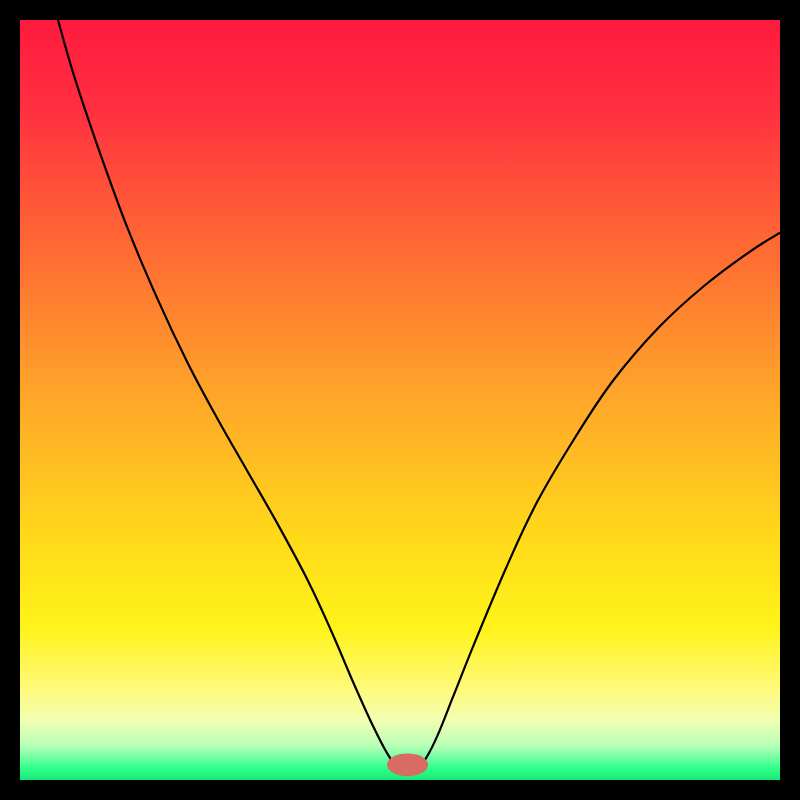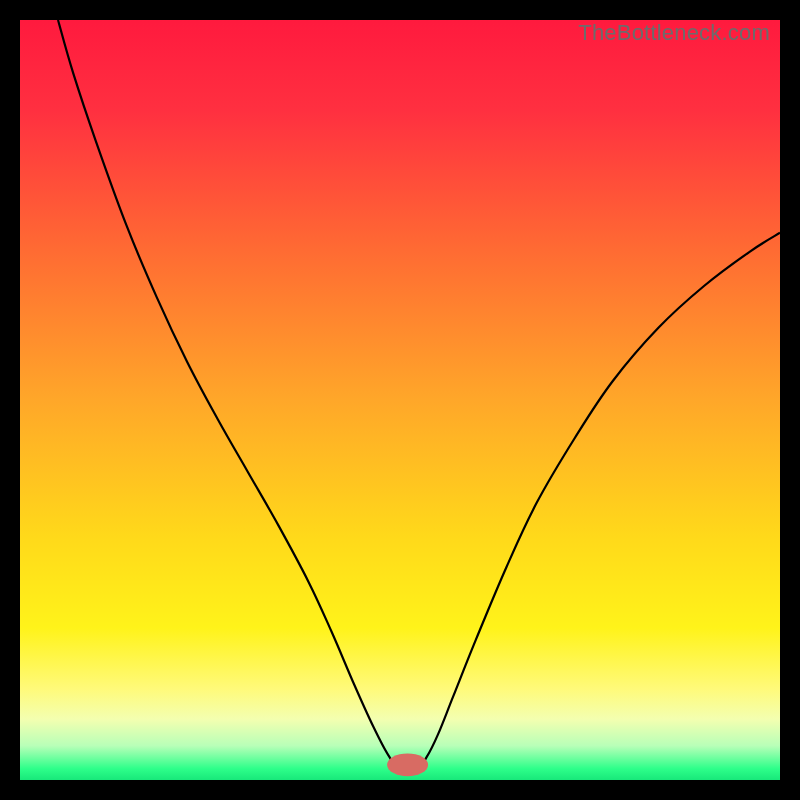--- a/index.html
+++ b/index.html
@@ -55,14 +55,13 @@
           <stop offset="92%" stop-color="#f3ffb0"></stop>
           <stop offset="95.5%" stop-color="#b8ffb8"></stop>
           <stop offset="98.5%" stop-color="#2eff8a"></stop>
           <stop offset="100%" stop-color="#18e87a"></stop>
         </linearGradient>
     </defs>
     <rect id="bg-rect" x="0" y="0" width="760" height="760" fill="url(#bg-grad)"></rect>
     <path id="curve" fill="none" stroke="#000000" stroke-width="2.2" d="M 38.00 0.00 C 40.74 9.58, 46.36 31.31, 53.20 53.20 C 60.04 75.09, 66.42 94.24, 76.00 121.60 C 85.58 148.96, 95.46 177.16, 106.40 205.20 C 117.34 233.24, 125.86 252.78, 136.80 277.40 C 147.74 302.02, 156.26 320.11, 167.20 342.00 C 178.14 363.89, 186.66 379.16, 197.60 399.00 C 208.54 418.84, 217.06 433.05, 228.00 452.20 C 238.94 471.35, 247.46 485.56, 258.40 505.40 C 269.34 525.24, 279.22 543.25, 288.80 562.40 C 298.38 581.55, 303.39 593.33, 311.60 611.80 C 319.81 630.27, 326.88 647.90, 334.40 665.00 C 341.92 682.10, 347.24 694.08, 353.40 706.80 C 359.56 719.52, 364.22 728.84, 368.60 735.68 C 372.98 742.52, 372.25 743.16, 377.72 744.80 C 383.19 746.44, 393.80 746.17, 399.00 744.80 C 404.20 743.43, 403.18 742.67, 406.60 737.20 C 410.02 731.73, 413.21 725.34, 418.00 714.40 C 422.79 703.46, 426.36 693.50, 433.20 676.40 C 440.04 659.30, 446.42 642.66, 456.00 619.40 C 465.58 596.14, 475.46 571.82, 486.40 547.20 C 497.34 522.58, 504.49 505.86, 516.80 482.60 C 529.11 459.34, 541.12 439.89, 554.80 418.00 C 568.48 396.11, 577.75 380.84, 592.80 361.00 C 607.85 341.16, 621.98 324.90, 638.40 307.80 C 654.82 290.70, 667.58 279.68, 684.00 266.00 C 700.42 252.32, 715.92 241.38, 729.60 231.80 C 743.28 222.22, 754.53 216.22, 760.00 212.80"></path>
     <ellipse id="marker" fill="#d86b63" cx="387.6" cy="744.8" rx="20.520000000000003" ry="11.4"></ellipse>
   </svg>
-  <div class="watermark">TheBottleneck.com</div>
 </div>
 
 </body></html>

